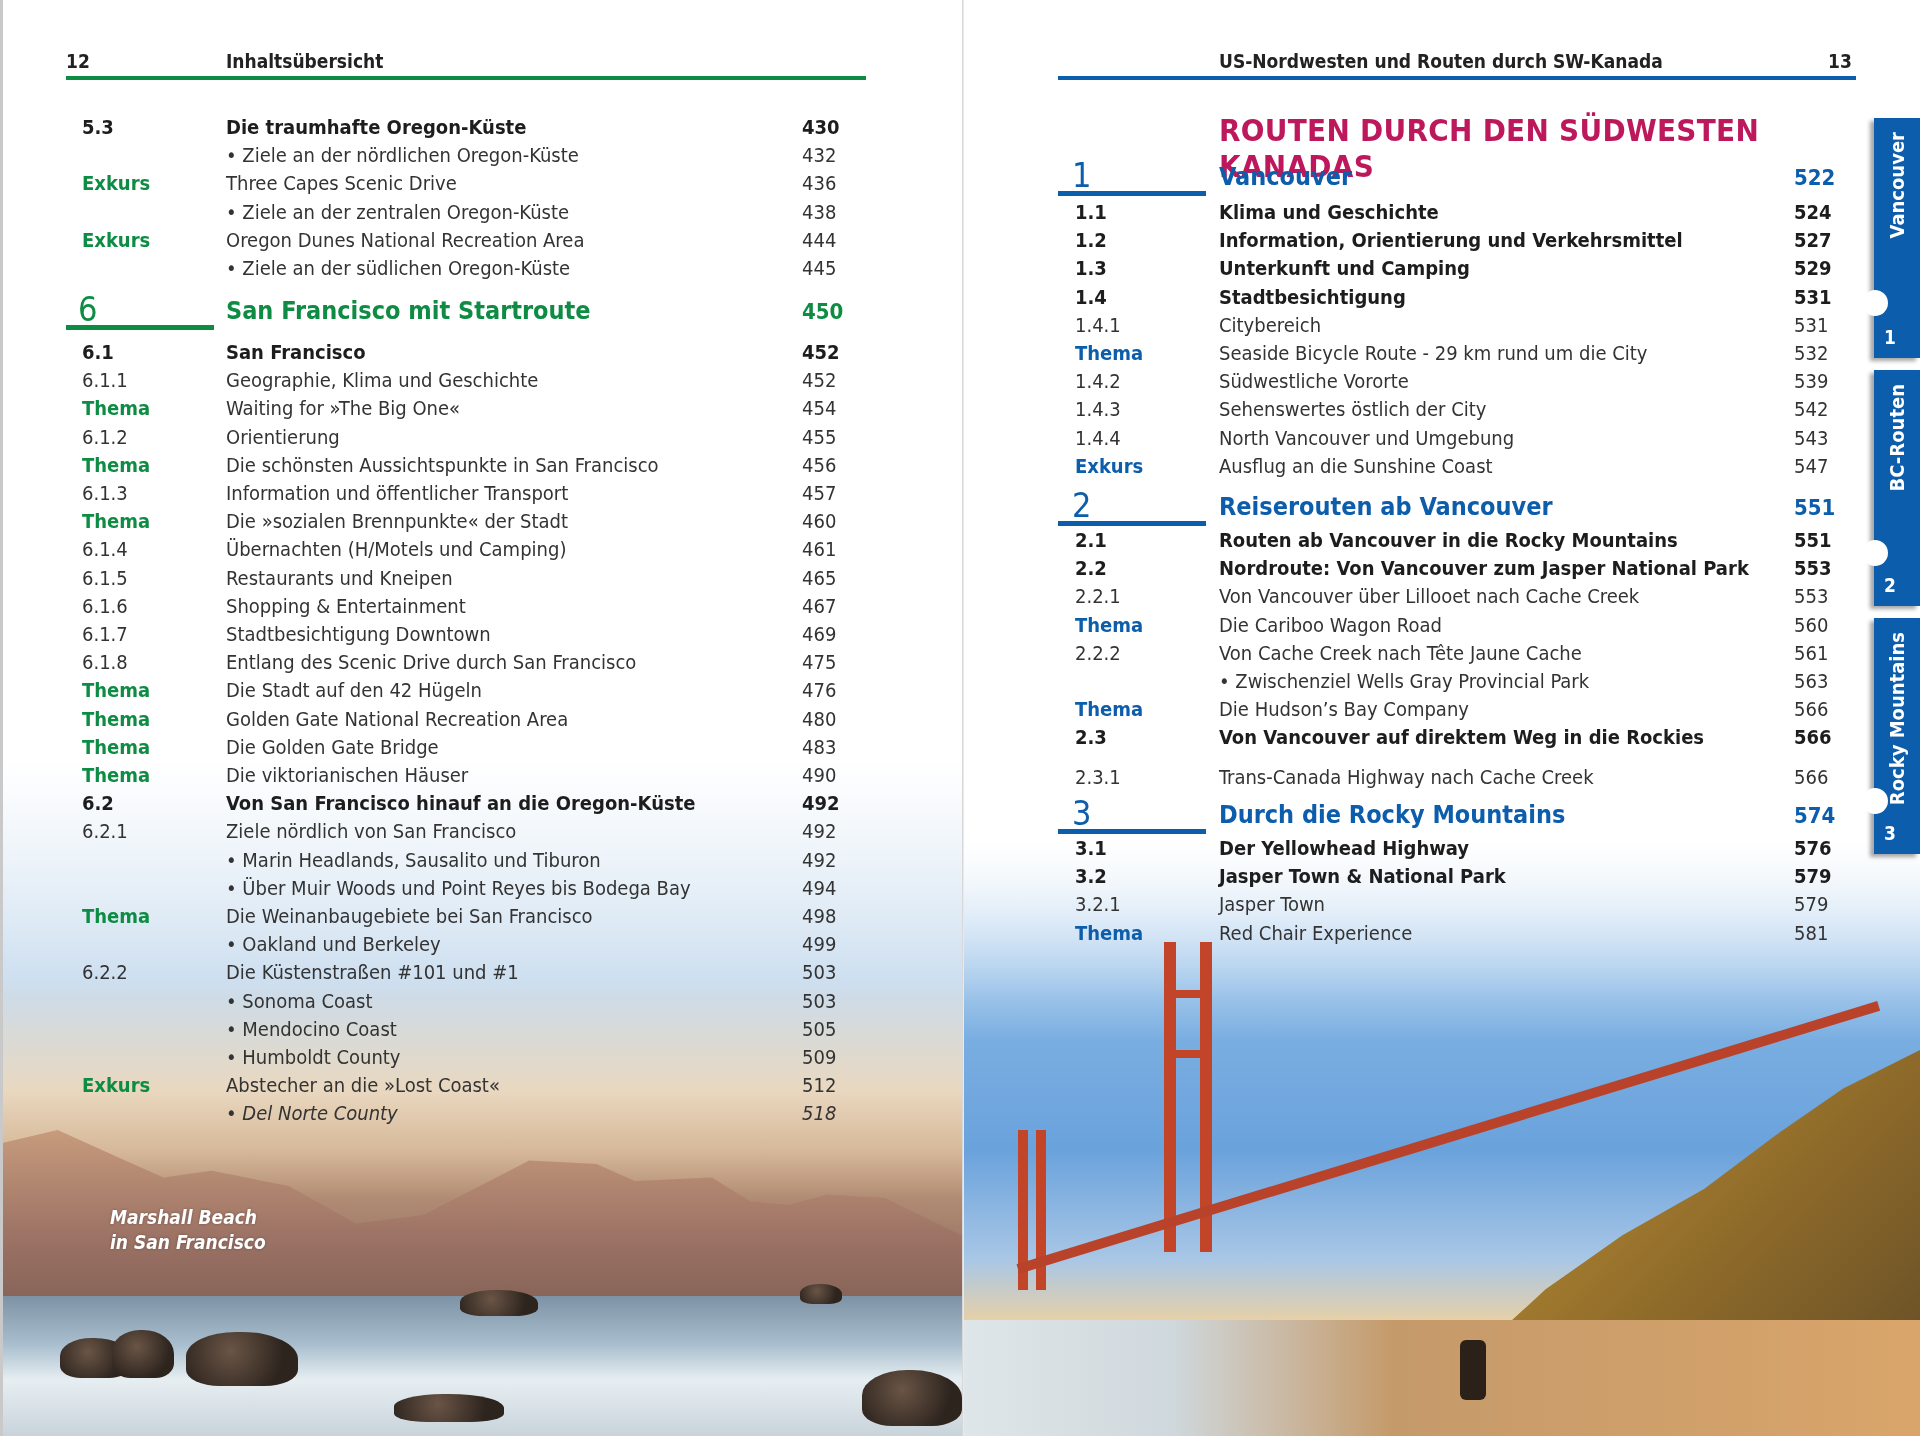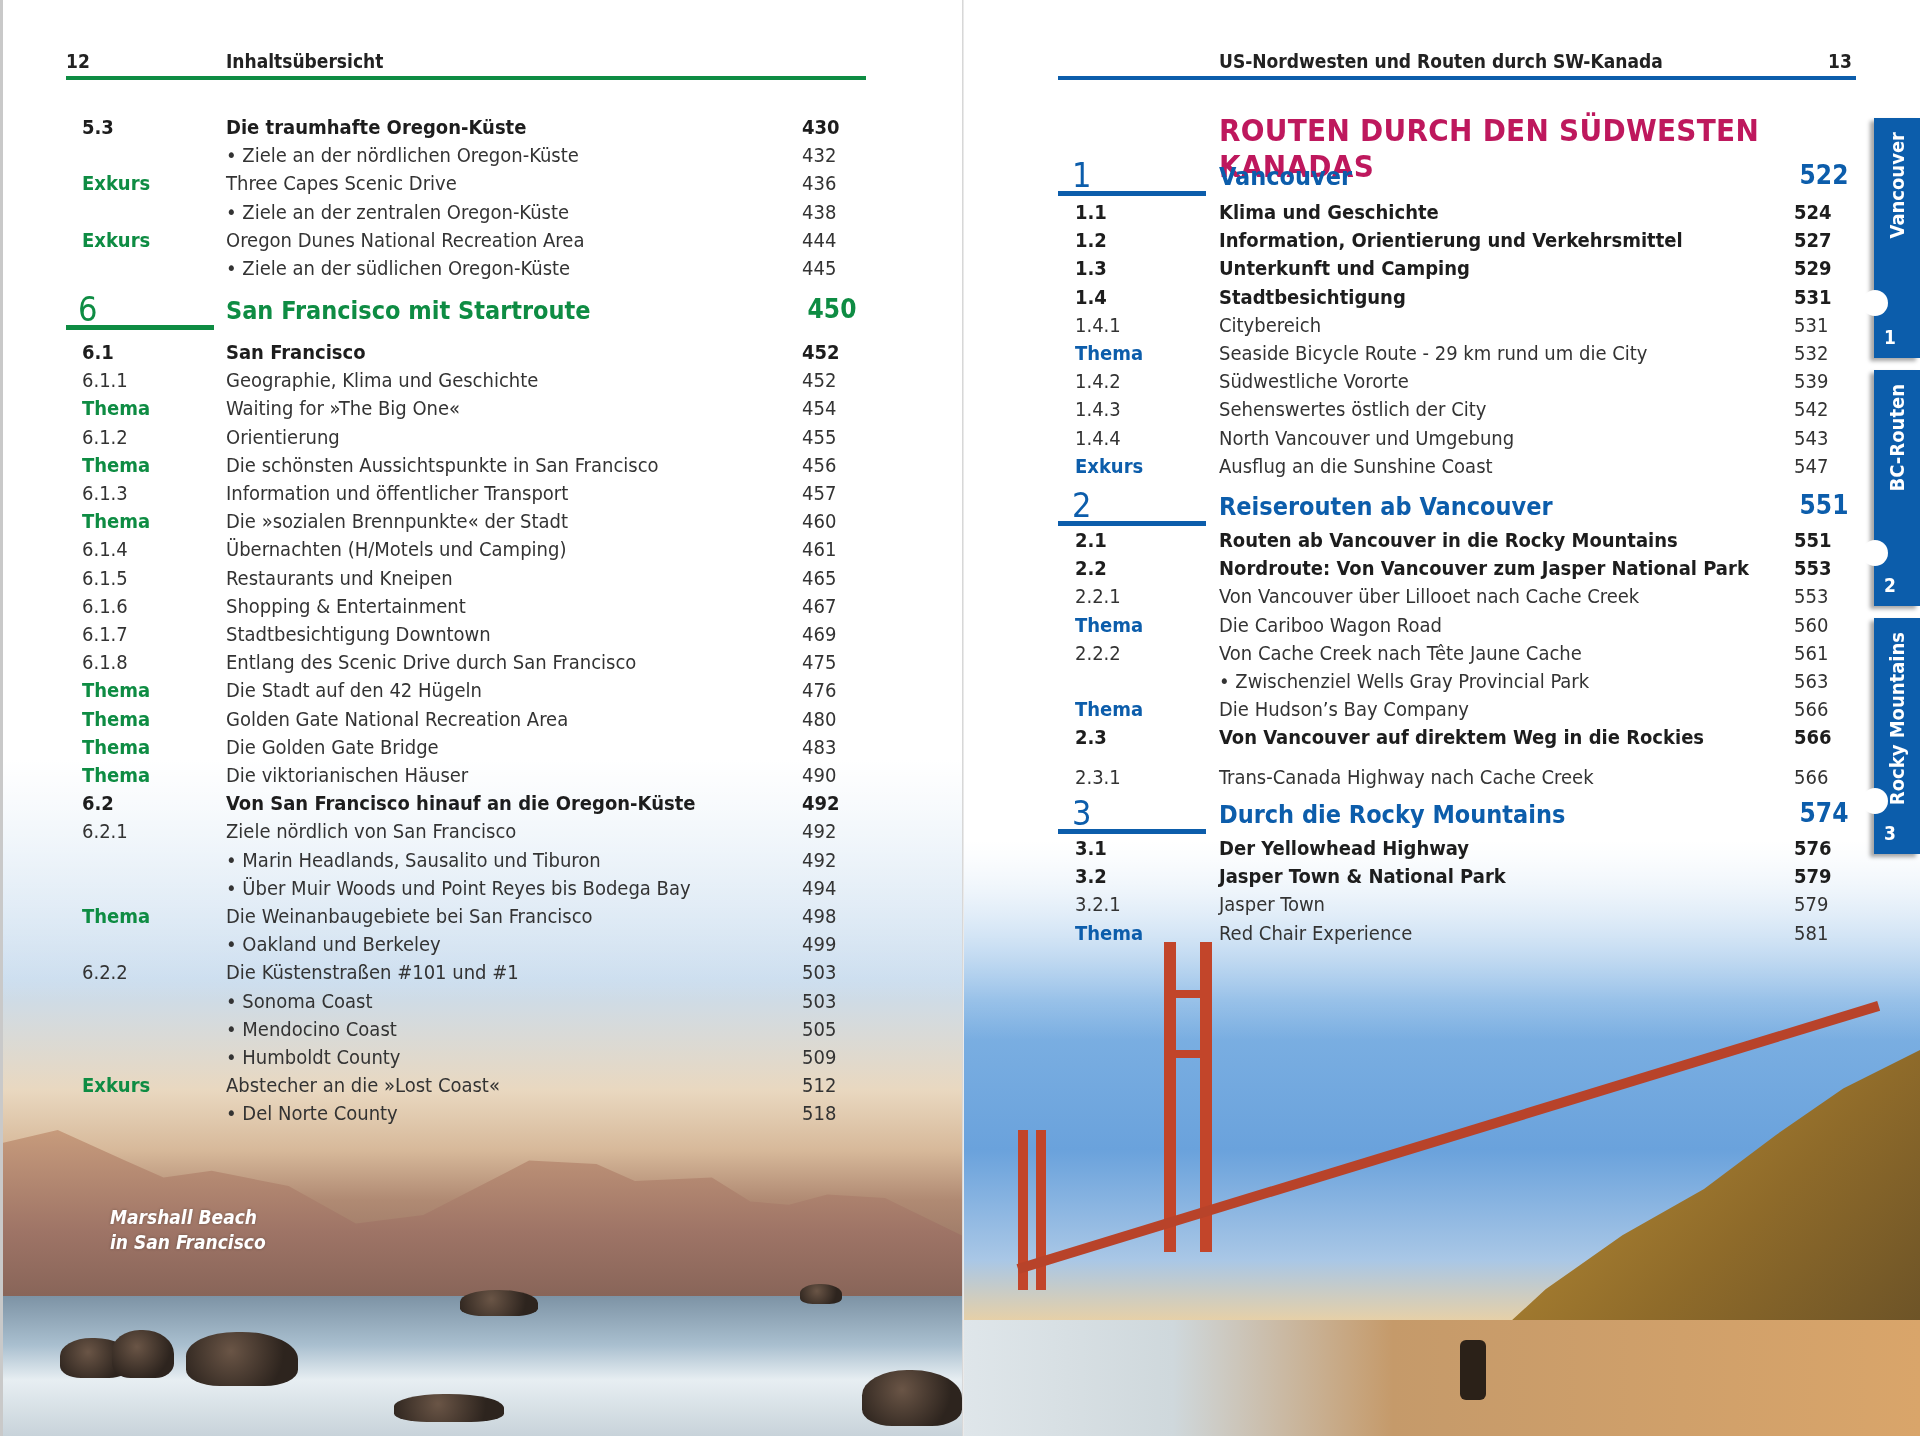--- a/index.html
+++ b/index.html
@@ -40,21 +40,21 @@
   .row .ttl{position:absolute;}
   .row .pg{position:absolute;text-align:left;width:60px;}
   .row.bold{font-weight:bold;color:#1d1d1d;}
   .row.normal{color:#333;}
   .lbl.green{color:#0e8c43;font-weight:bold;}
   .lbl.blue{color:#0c5dab;font-weight:bold;}
   .chapter{position:absolute;height:40px;}
   .chapter .num{position:absolute;left:0;bottom:2px;font-size:34px;line-height:34px;}
   .chapter .bar{position:absolute;left:0;bottom:-2px;height:5px;}
   .chapter .ttl{position:absolute;bottom:2px;font-size:25px;font-weight:bold;line-height:30px;}
-  .chapter .pg{position:absolute;bottom:4px;font-size:26px;font-weight:bold;text-align:center;width:60px;}
+  .chapter .pg{position:absolute;bottom:4px;font-size:22px;font-weight:bold;text-align:left;width:60px;}
   .green-c{color:#0e8c43;} .blue-c{color:#0c5dab;}
   .bg-green{background:#0e8c43;} .bg-blue{background:#0c5dab;}
   .section-heading{position:absolute;left:1219px;top:112px;font-size:31px;font-weight:bold;color:#be185d;letter-spacing:0.3px;}
 
   
   .tab{position:absolute;left:1874px;width:46px;background:#0c5dab;box-shadow:-4px 3px 4px rgba(0,0,0,0.35);}
   .tab .tab-label{position:absolute;left:50%;top:14px;writing-mode:vertical-rl;transform:rotate(180deg);
     font-weight:bold;color:#fff;font-size:20px;white-space:nowrap;translate:-50% 0;}
   .tab .tab-num{position:absolute;left:10px;bottom:10px;color:#fff;font-weight:bold;font-size:19px;}
   .tab .notch{position:absolute;left:-12px;width:26px;height:26px;border-radius:50%;background:#fff;}
@@ -262,21 +262,21 @@
       <div class="row normal" style="left: 66px; top: 1043px; width: 800px;">
         <span class="lbl" style="left: 16px;"></span>
         <span class="ttl" style="left: 160px;">• Humboldt County</span>
         <span class="pg" style="left: 736px;">509</span>
       </div>
       <div class="row normal" style="left: 66px; top: 1071.2px; width: 800px;">
         <span class="lbl green" style="left: 16px;">Exkurs</span>
         <span class="ttl" style="left: 160px;">Abstecher an die »Lost Coast«</span>
         <span class="pg" style="left: 736px;">512</span>
       </div>
-      <div class="row normal" style="left: 66px; top: 1099.4px; width: 800px;">
+      <div class="row normal" style="left: 66px; top: 1099.4px; width: 800px; font-style: italic;">
         <span class="lbl" style="left: 16px;"></span>
         <span class="ttl" style="left: 160px;">• Del Norte County</span>
         <span class="pg" style="left: 736px;">518</span>
       </div>
     </div>
 
   <div class="caption">
     <div>Marshall Beach</div>
     <div>in San Francisco</div>
   </div>

